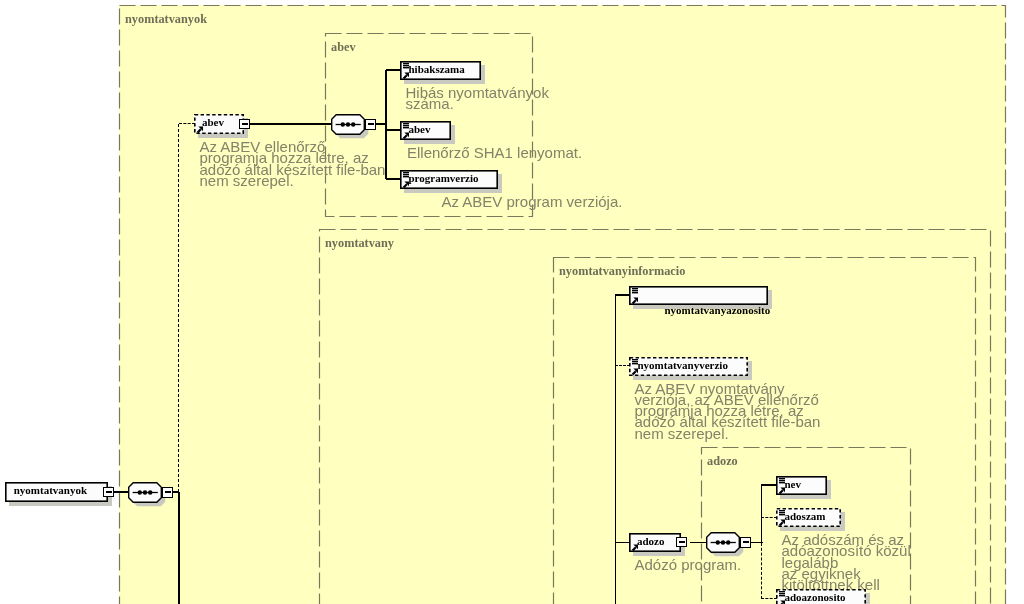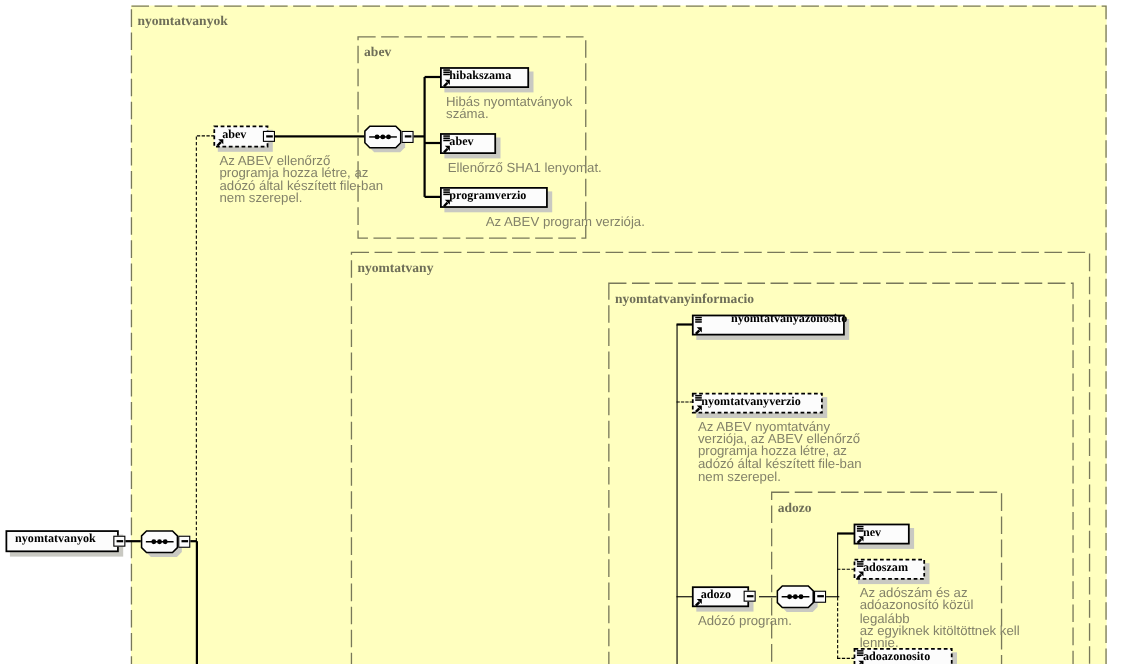--- a/index.html
+++ b/index.html
@@ -16,21 +16,21 @@
   
   .ln{position:absolute;}
 
   
   .nodebox{position:absolute;box-sizing:border-box;}
   .shadow{position:absolute;}
   .node-label{position:absolute;font-family:"Liberation Serif",serif;font-weight:bold;
         font-size:11px;color:#000;white-space:nowrap;}
 
   
-  .doc{position:absolute;font-family:"Liberation Sans",sans-serif;font-size:12px;
+  .doc{position:absolute;font-family:"Liberation Sans",sans-serif;font-size:15px;
        color:#83826a;line-height:11.3px;white-space:pre-line;}
 
   
   .minus{position:absolute;box-sizing:border-box;background:#fcfcfc;border:1.6px solid #000;}
   .minus i{position:absolute;left:1.6px;right:1.6px;top:50%;height:2.1px;background:#000;
            margin-top:-1.05px;display:block;}
 
   svg{display:block;overflow:visible;}
   .ico{position:absolute;}
 </style>
@@ -196,21 +196,21 @@
         <rect x="0" y="2" width="6" height="1.4" fill="#000"></rect>
         <rect x="0" y="4" width="6" height="1.4" fill="#000"></rect>
       </svg>
     </div>
     <div class="ico" style="left: 631.8px; top: 296.5px;">
       <svg width="8" height="8" viewBox="0 0 8 8">
         <path d="M0.6 6.5 L3.8 3.3" stroke="#000" stroke-width="2.2"></path>
         <path d="M6.0 0.6 L6.0 5.2 L1.4 0.6 Z" fill="#000"></path>
       </svg>
     </div>
-    <div class="node-label" style="left: 637.5px; top: 284px; padding-left: 27px;">nyomtatvanyazonosito</div>
+    <div class="node-label" style="left: 637.5px; top: 304px; padding-left: 27px;">nyomtatvanyazonosito</div>
     <div class="shadow" style="left: 633px; top: 360.5px; width: 119px; height: 19px; background: rgb(201, 201, 194);"></div>
     <div class="nodebox" style="left: 629px; top: 356.5px; width: 119px; height: 19px;">
       <svg width="119" height="19" style="position:absolute;left:0;top:0">
         <rect x="0.8" y="0.8" width="117.4" height="17.4" fill="#fcfcfc" stroke="#000" stroke-width="1.6" stroke-dasharray="3.4,2.4"></rect>
       </svg>
     </div>
     <div class="ico" style="left: 631.5px; top: 358.5px;">
       <svg width="7" height="6" viewBox="0 0 7 6">
         <rect x="0" y="0" width="6" height="1.4" fill="#000"></rect>
         <rect x="0" y="2" width="6" height="1.4" fill="#000"></rect>

